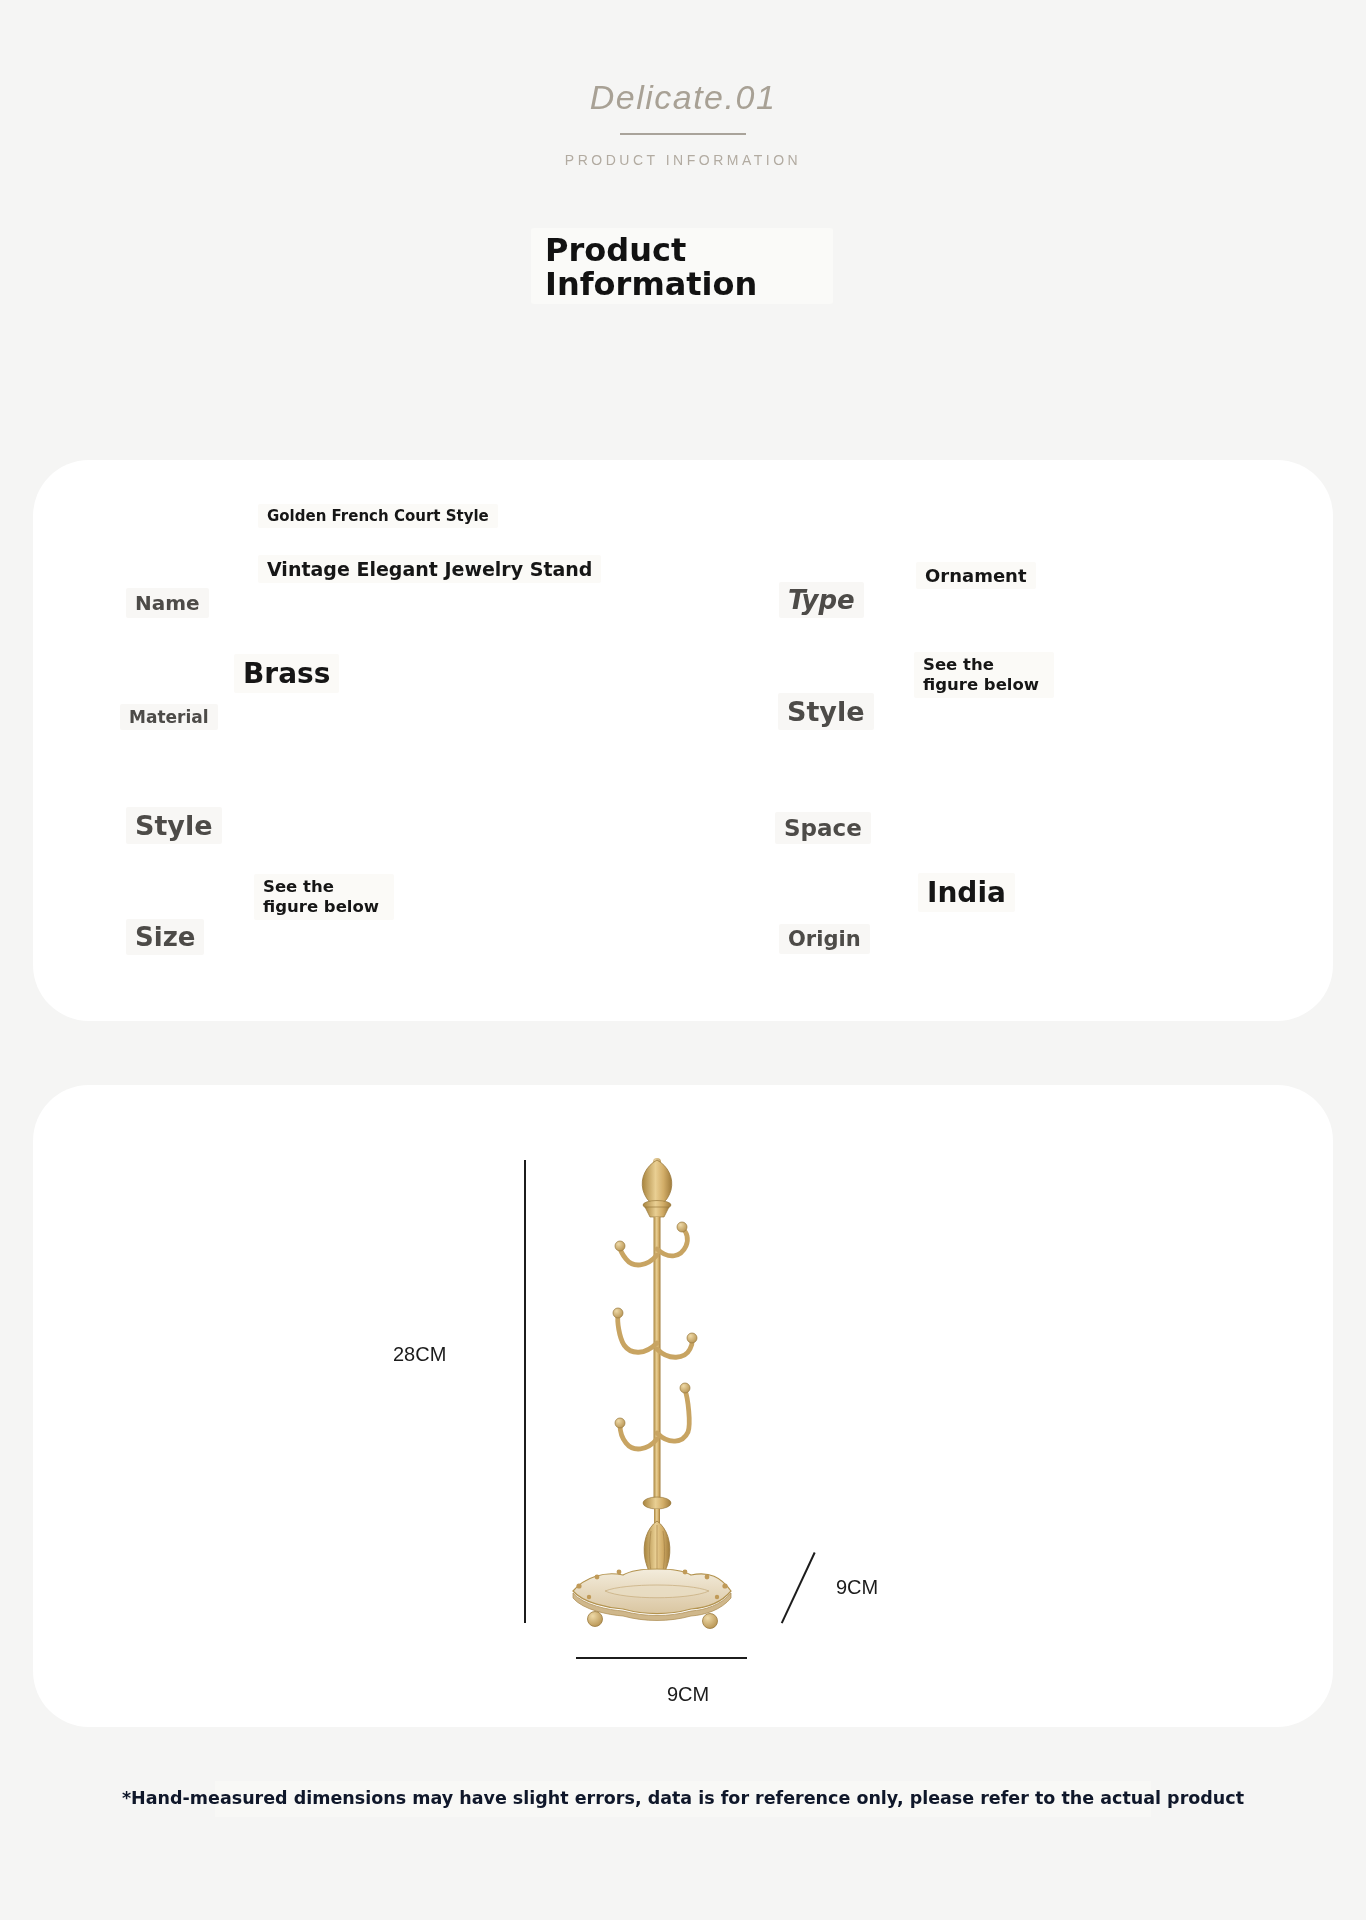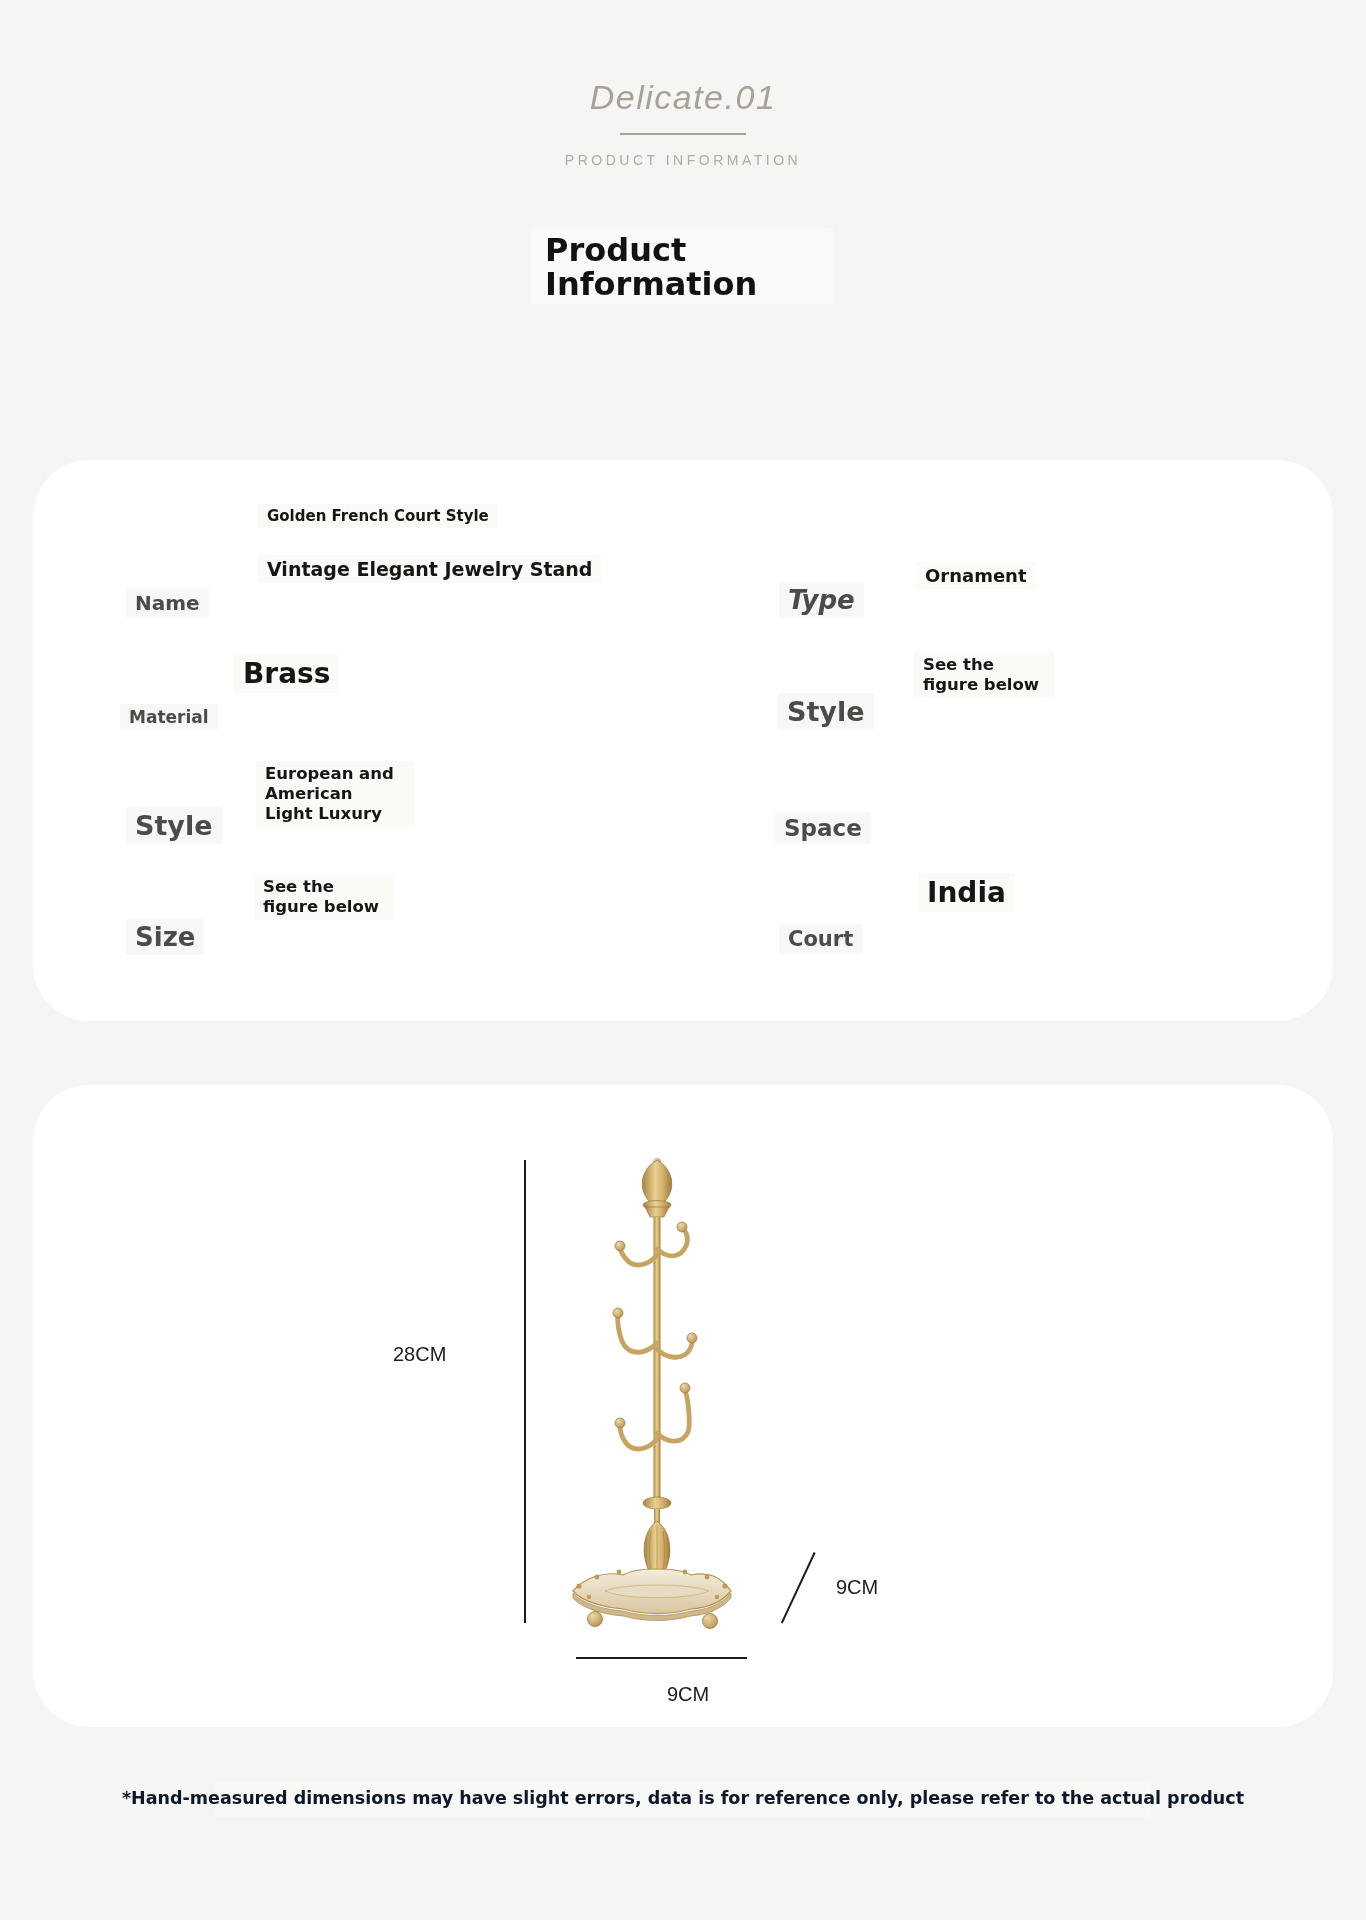--- a/index.html
+++ b/index.html
@@ -78,26 +78,25 @@
   <div class="val" style="left:225px;top:95px;font-size:19px;">Vintage Elegant Jewelry Stand</div>
   <div class="lbl" style="left:746px;top:82px;font-size:26px;font-style:italic;">Type</div>
   <div class="val" style="left:883px;top:89px;font-size:18px;margin-top:13px;">Ornament</div>
 
   <div class="lbl" style="left:87px;top:204px;font-size:17px;">Material</div>
   <div class="val" style="left:201px;top:194px;font-size:28px;">Brass</div>
   <div class="lbl" style="left:745px;top:193px;font-size:27px;">Style</div>
   <div class="val wrap" style="left:881px;top:192px;font-size:16.5px;width:122px;">See the figure below</div>
 
   <div class="lbl" style="left:93px;top:307px;font-size:27px;">Style</div>
-  <div class="val wrap" style="left:223px;top:301px;font-size:16.5px;width:140px;">European and American Light Luxury</div>
   <div class="lbl" style="left:742px;top:312px;font-size:23px;">Space</div>
 
   <div class="lbl" style="left:93px;top:419px;font-size:26px;">Size</div>
   <div class="val wrap" style="left:221px;top:414px;font-size:16.5px;width:122px;">See the figure below</div>
-  <div class="lbl" style="left:746px;top:424px;font-size:21px;">Court</div>
+  <div class="lbl" style="left:746px;top:424px;font-size:21px;">Origin</div>
   <div class="val" style="left:885px;top:413px;font-size:28px;">India</div>
 </div>
 
 <div class="abs card card2">
 
   <svg class="abs" style="left:512px;top:68px;" width="220" height="480" viewBox="0 0 220 480">
     <defs>
       <linearGradient id="brassH" x1="0" y1="0" x2="1" y2="0">
         <stop offset="0" stop-color="#a9853f"></stop>
         <stop offset="0.45" stop-color="#e9cf93"></stop>

